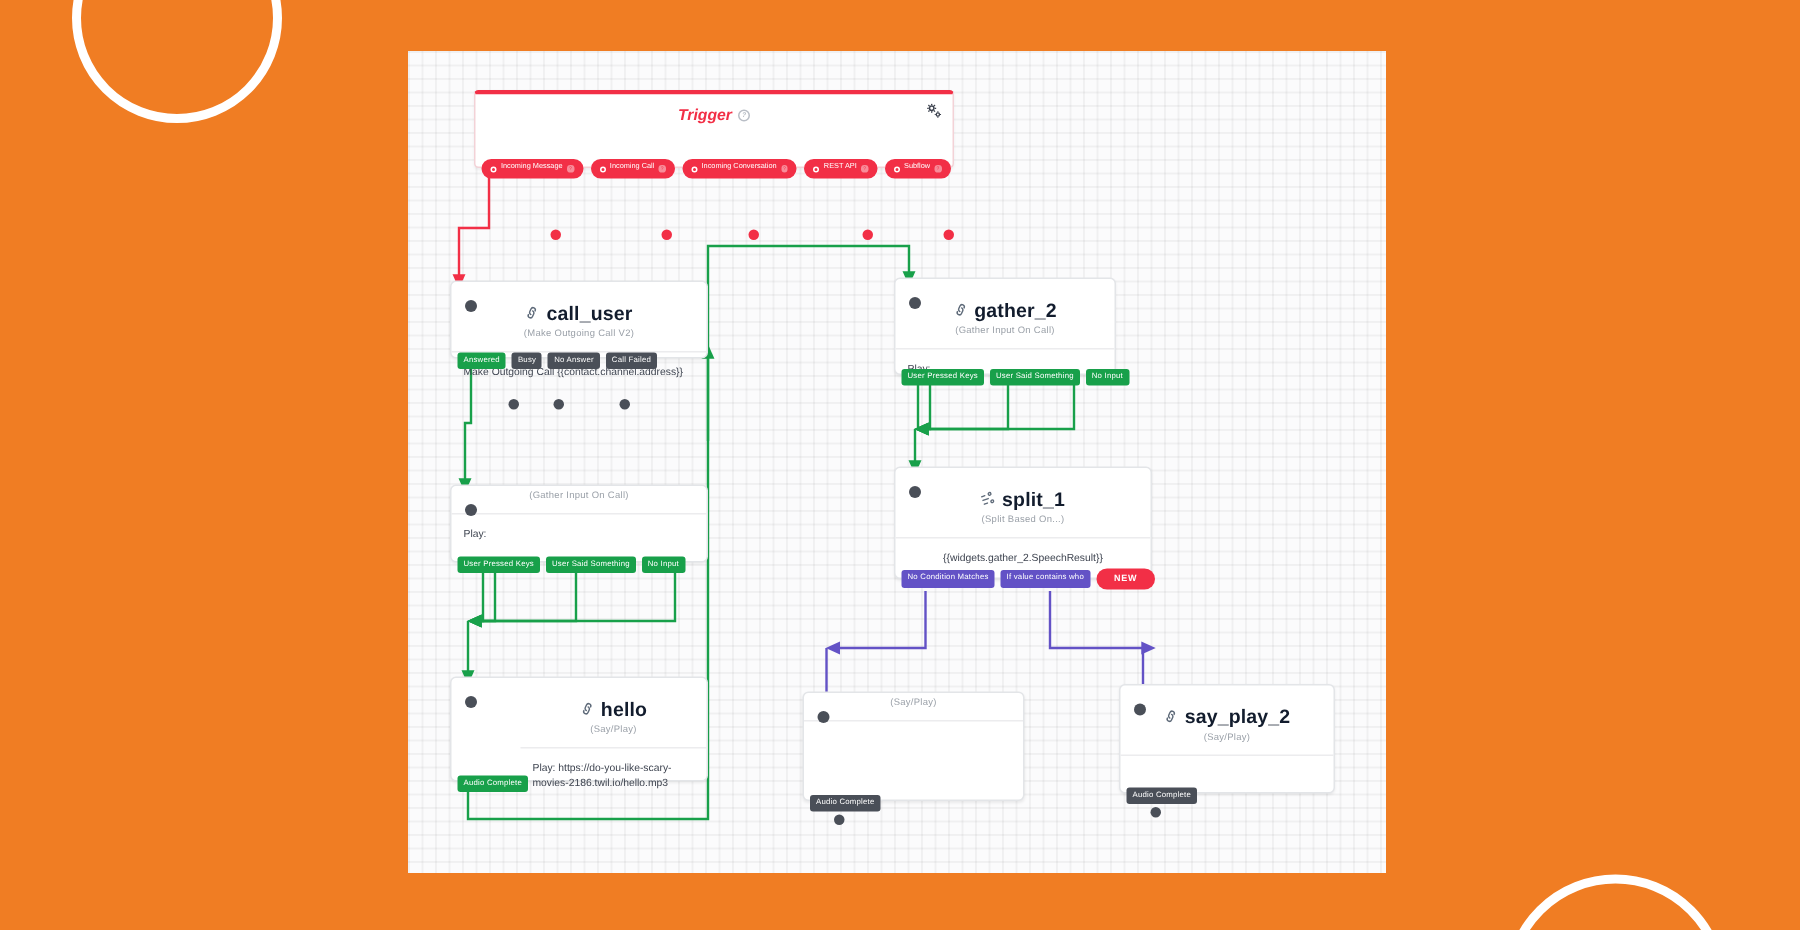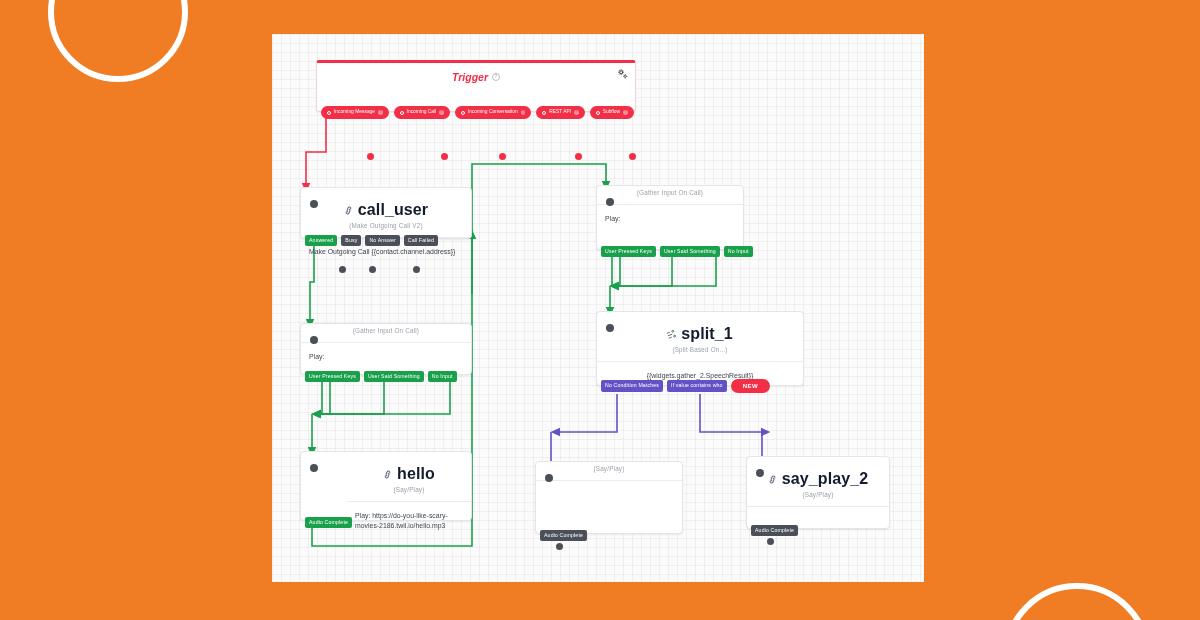--- a/index.html
+++ b/index.html
@@ -26,21 +26,21 @@
   }
   #edge-layer{position:absolute;left:0;top:0;width:652px;height:548px;pointer-events:none;}
 
   
   .node{
     position:absolute;background:#fff;border:1px solid #e3e5e8;border-radius:4px;
     box-shadow:0 1px 2px rgba(0,0,0,.07);box-sizing:border-box;
   }
   .node-title{
     display:flex;align-items:center;justify-content:center;gap:5px;
-    padding-top:13px;font-size:16px;font-weight:bold;color:#121c2d;letter-spacing:.1px;
+    padding-top:13px;font-size:13px;font-weight:bold;color:#121c2d;letter-spacing:.1px;
   }
   .node-sub{text-align:center;font-size:6.3px;color:#9aa0a8;margin-top:3px;letter-spacing:.2px;}
   .node-body{
     font-size:6.9px;color:#3e4450;line-height:1.5;padding:9px 8px 0 8px;
     word-break:break-word;
   }
   .divider{border-top:1px solid #ececee;margin-top:8px;}
   .in-dot{
     position:absolute;left:9px;top:12px;width:8px;height:8px;border-radius:50%;background:#4a4f58;
   }
@@ -236,31 +236,40 @@
     <div class="node-sub">(Say/Play)</div>
     <div class="divider"></div>
     <div class="node-body">Play: https://do-you-like-scary-movies-2186.twil.io/hello.mp3</div>
     <div class="badge-row">
       <span class="badge b-green">Audio Complete</span>
     </div>
   </div>
 
   <div class="node" style="left:324px;top:151px;width:148px;height:65px;">
     <div class="in-dot"></div>
+    <div class="node-title">
+      <span class="pin-icon">
+          <svg viewBox="0 0 24 24" fill="none" stroke="currentColor" stroke-width="2.6" stroke-linecap="round">
+            <path d="M9.5 14.5 A4 4 0 0 1 9.5 8.8 L13 5.3 A4 4 0 0 1 18.7 11"></path>
+            <path d="M14.5 9.5 A4 4 0 0 1 14.5 15.2 L11 18.7 A4 4 0 0 1 5.3 13"></path>
+          </svg>
+        </span>
+      <span>gather_2</span>
+    </div>
     <div class="node-sub">(Gather Input On Call)</div>
     <div class="divider"></div>
     <div class="node-body">Play:</div>
     <div class="badge-row">
       <span class="badge b-green">User Pressed Keys</span>
       <span class="badge b-green">User Said Something</span>
       <span class="badge b-green">No Input</span>
     </div>
   </div>
 
-  <div class="node" style="left:324px;top:277px;width:208px;height:75px;">
+  <div class="node" style="left:324px;top:277px;width:172px;height:75px;">
     <div class="in-dot"></div>
     <div class="node-title">
       <span class="pin-icon">
           <svg viewBox="0 0 24 24" fill="none" stroke="currentColor" stroke-width="2.4" stroke-linecap="round">
             <path d="M3 5h6M3 12h10M3 19h6"></path>
             <circle cx="18" cy="5" r="2.4"></circle>
             <circle cx="18" cy="19" r="2.4"></circle>
           </svg>
         </span>
       <span>split_1</span>

